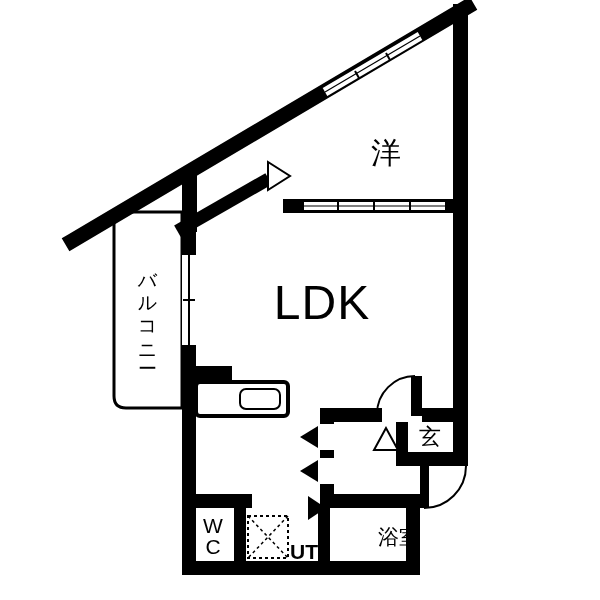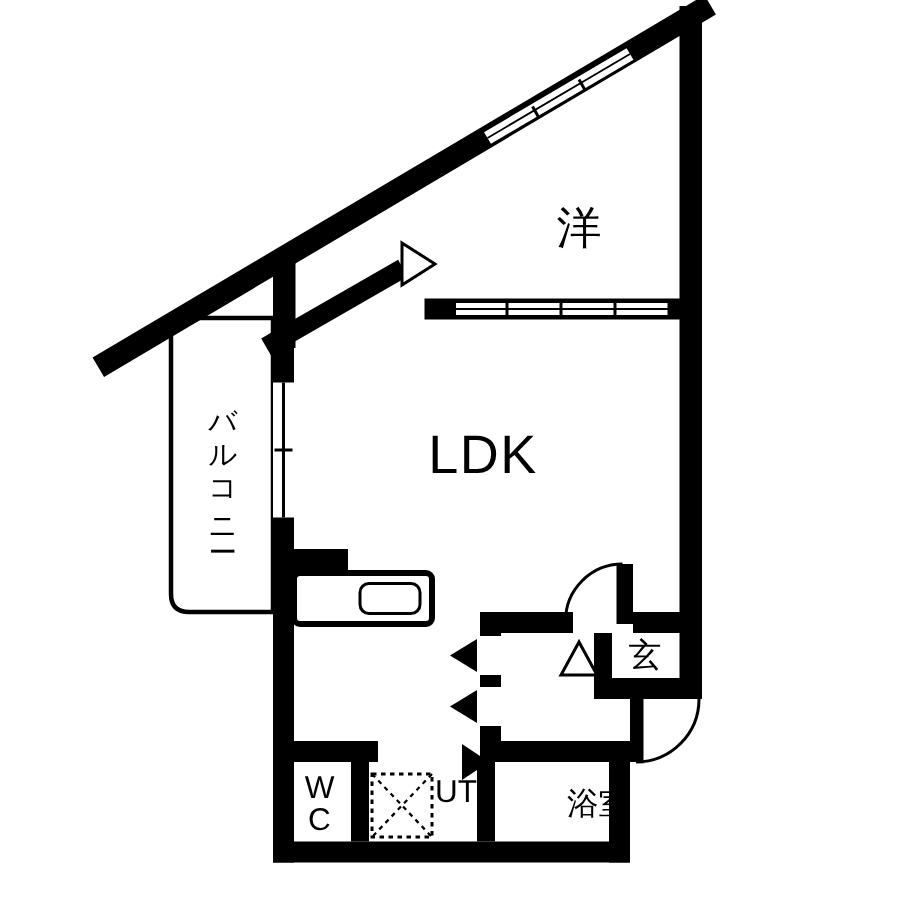--- a/index.html
+++ b/index.html
@@ -1,19 +1,19 @@
 <!DOCTYPE html>
 <html><head>
 <meta charset="utf-8">
 <style>
   html,body{margin:0;padding:0;background:#fff;}
   .plan{position:relative;width:600px;height:600px;background:#fff;font-family:"Liberation Sans",sans-serif;overflow:hidden;}
   .plan svg{position:absolute;left:0;top:0;}
   .room-label{position:absolute;transform:translate(-50%,-50%);color:#000;white-space:nowrap;line-height:1;}
-  .label-ldk{font-size:36px;letter-spacing:1px;text-align:right;}
+  .label-ldk{font-size:48px;letter-spacing:1px;text-align:right;}
   .label-western{font-size:30px;}
   .label-balcony{font-size:19px;writing-mode:vertical-rl;text-orientation:upright;letter-spacing:3px;white-space:nowrap;}
   .label-entrance{font-size:22px;}
   .label-wc{font-size:21px;white-space:pre-line;text-align:center;line-height:1.0;}
   .label-ut{font-size:21px;}
   .label-bath{font-size:21px;margin-left:32px;}
 </style>
 </head>
 <body>
 
@@ -90,15 +90,15 @@
     <rect x="196" y="382" width="92" height="34" fill="#ffffff" stroke="#000000" stroke-width="4" rx="4"></rect>
     <rect x="240" y="389" width="40" height="20" rx="6" fill="#ffffff" stroke="#000000" stroke-width="2"></rect>
   </svg>
 
   <div class="room-label label-western" style="left:386px;top:153px;">洋</div>
   <div class="room-label label-ldk" style="left:322px;top:303px;">LDK</div>
   <div class="room-label label-balcony" style="left:148px;top:310px;">バルコニー</div>
   <div class="room-label label-entrance" style="left:430px;top:437px;">玄</div>
   <div class="room-label label-wc" style="left:213px;top:536px;">W
 C</div>
-  <div class="room-label label-ut" style="left:304px;top:528px;">UT</div>
+  <div class="room-label label-ut" style="left:304px;top:551px;font-weight:bold;">UT</div>
   <div class="room-label label-bath" style="left:367px;top:536px;">浴室</div>
 </div>
 
 </body></html>

